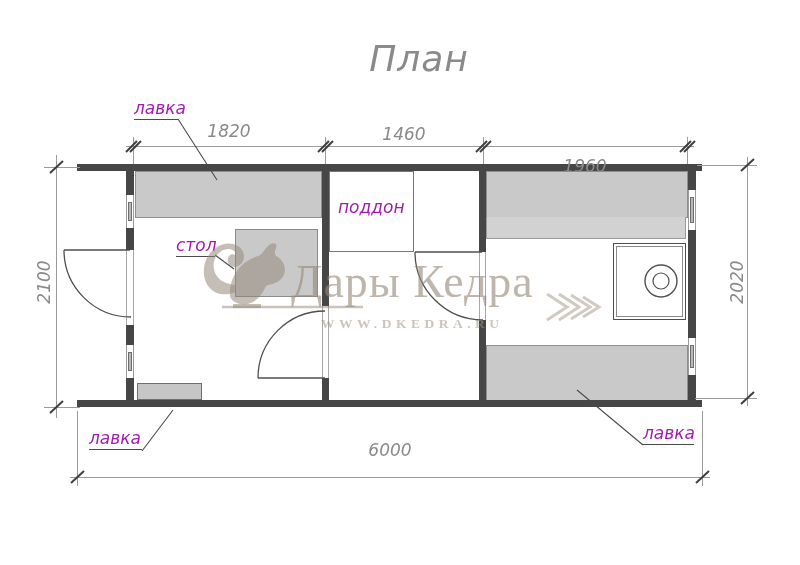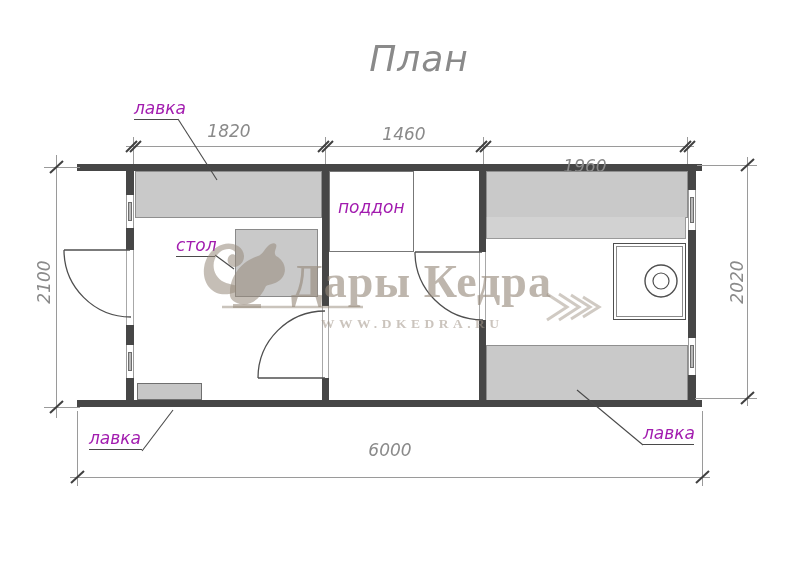--- a/index.html
+++ b/index.html
@@ -25,21 +25,21 @@
   .dim.vert{transform:rotate(-90deg);}
   .lbl{position:absolute;font-style:italic;font-size:17px;color:#a21caf;text-align:left;white-space:nowrap;}
   .lbl.ul{border-bottom:1.2px solid #4a4a4a;padding-bottom:1px;}
   .title{position:absolute;left:349px;top:38px;width:140px;text-align:center;
          font-style:italic;font-size:36px;font-weight:400;color:#8a8a8a;letter-spacing:1px;}
   
   svg{position:absolute;left:0;top:0;}
   
   .wm{position:absolute;pointer-events:none;}
   .wm-brand{left:291px;top:255px;font-family:"Liberation Serif","DejaVu Serif",serif;
-            font-weight:bold;font-size:46px;color:rgba(150,137,122,0.62);letter-spacing:1px;white-space:nowrap;}
+            font-weight:normal;font-size:46px;color:rgba(150,137,122,0.62);letter-spacing:1px;white-space:nowrap;}
   .wm-site{left:321px;top:308px;font-family:"Liberation Serif","DejaVu Serif",serif;
            font-weight:bold;font-size:13.5px;color:rgba(160,148,134,0.55);letter-spacing:4.5px;white-space:nowrap;margin-top:8px;}
 </style>
 </head>
 <body>
 
 <div id="stage">
 
   <div class="title">План</div>
 

